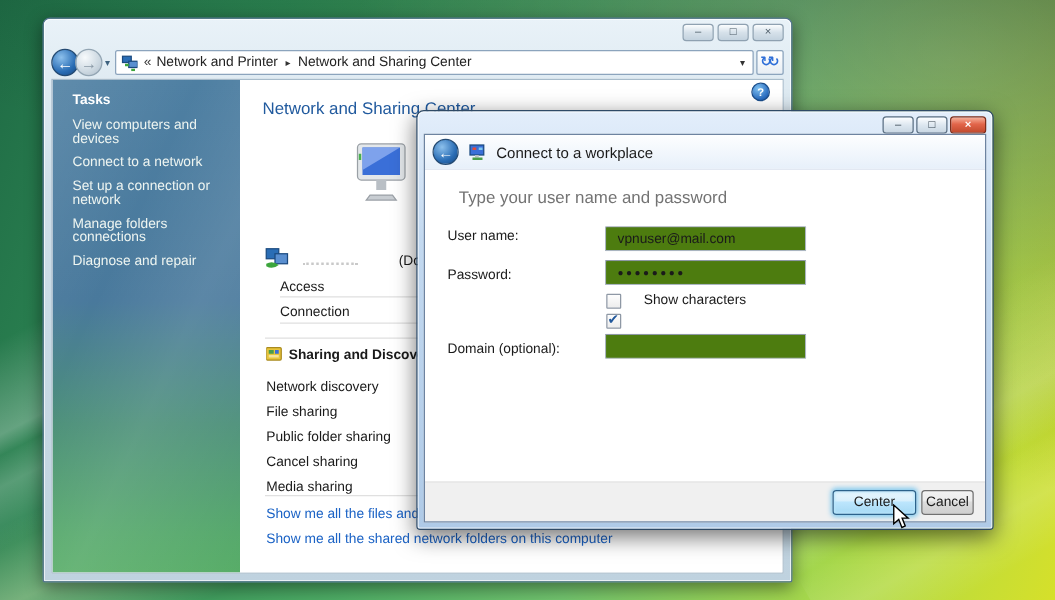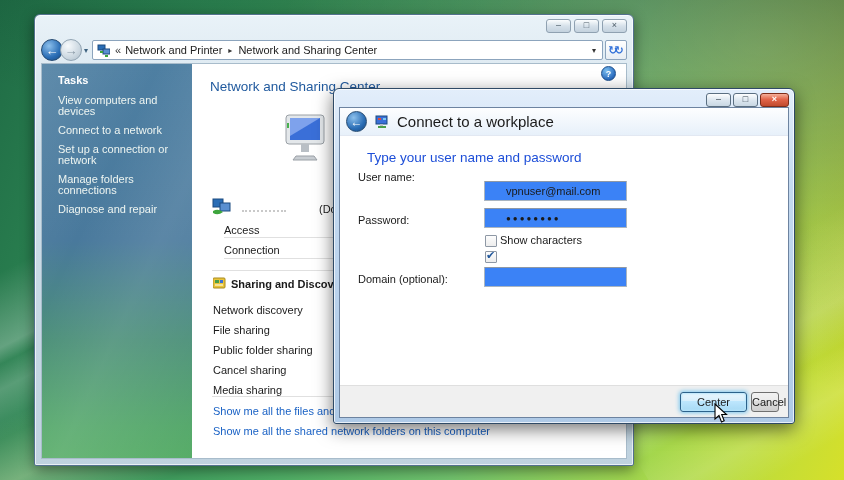--- a/index.html
+++ b/index.html
@@ -102,49 +102,49 @@
   }
   .dlg-btn.close {
     width:29px; background:linear-gradient(#f5b09a,#e2654a 45%,#c14a2e); border-color:#7e2d1a; color:#fff; font-weight:bold;
   }
   .dlg-inner { flex:1; display:flex; flex-direction:column; background:#fff; border:1px solid #6d83a0; overflow:hidden; }
   .dlg-header {
     height:28px; flex:none; display:flex; align-items:center; padding-left:6px;
     background:linear-gradient(to bottom, #fdfeff, #e7f0fa); border-bottom:1px solid #e2e8f2;
   }
   .dlg-back { width:21px; height:21px; line-height:20px; font-size:12px; }
-  .dlg-title { font-size:15px; color:#1a1a1a; margin-left:7px; }
+  .dlg-title { font-size:12px; color:#1a1a1a; margin-left:7px; }
   .dlg-content { flex:1; position:relative; background:#fff; font-size:11px; color:#1a1a1a; }
-  .dlg-heading { position:absolute; left:27px; top:14px; font-size:13.5px; color:#1d4ed8; }
+  .dlg-heading { position:absolute; left:27px; top:14px; font-size:13.5px; color:#737373; }
   .f-label { position:absolute; left:18px; }
   .t-field {
-    position:absolute; left:144px; width:143px; height:20px; border:1px solid #aab5c0; border-top-color:#8e98a5; border-radius:1px;
-    font-size:11px; font-family:inherit; padding:0 21px; color:#1a1a1a; outline:none; background:#3b82f6;
+    position:absolute; left:144px; width:161px; height:20px; border:1px solid #aab5c0; border-top-color:#8e98a5; border-radius:1px;
+    font-size:11px; font-family:inherit; padding:0 9px; color:#1a1a1a; outline:none; background:#4d7c0f;
   }
   .t-field.pwd { font-size:8px; letter-spacing:2px; font-weight:bold; }
   .chk-row { position:absolute; left:145px; display:flex; align-items:center; }
   .chk {
     width:12px; height:12px; border:1px solid #8e98a5; border-radius:1px; flex:none;
     background:linear-gradient(#fdfdfd,#ededed); position:relative;
   }
   .chk .tick { position:absolute; left:0px; top:-3px; font-size:11px; color:#21589c; }
-  .chk-label { margin-left:3px; line-height:13px; }
+  .chk-label { margin-left:18px; line-height:13px; }
   .chk-label.focused { outline:1px dotted #777; }
   .dlg-footer {
     height:32px; flex:none; background:#f0f0f0; border-top:1px solid #dfdfdf;
     display:flex; align-items:center; justify-content:flex-end;
   }
   .btn { height:20px; border-radius:3px; font-size:11px; font-family:inherit; text-align:center; line-height:18px; color:#1a1a1a; }
   .btn.default {
     width:67px; margin-right:4px; border:1px solid #2c628b;
     background:linear-gradient(#eaf6fd,#d7effc 45%,#bde6fd 46%,#a6d9f4);
     box-shadow:0 0 4px 1px #7ec8ee, inset 0 0 2px 1px #b9e6fb;
   }
   .btn.standard {
-    width:28px; margin-right:9px; border:1px solid #707070;
+    width:42px; margin-right:9px; border:1px solid #707070;
     background:linear-gradient(#f2f2f2,#ebebeb 45%,#dddddd 46%,#cfcfcf);
   }
   .cursor { position:absolute; left:714px; top:403px; z-index:5; }
 </style>
 </head>
 <body>
 
 <div class="desktop">
   <div class="streak s1"></div>
   <div class="streak s2"></div>
@@ -246,21 +246,21 @@
           <rect x="3" y="3" width="3" height="2" fill="#e04a3a"></rect>
           <rect x="8" y="3" width="3" height="2" fill="#7ec8f0"></rect>
           <rect x="5" y="9" width="3" height="2" fill="#b9bfc5"></rect>
           <rect x="3" y="11" width="8" height="2" fill="#4a9e4a"></rect>
         </svg>
         <span class="dlg-title">Connect to a workplace</span>
       </div>
       <div class="dlg-content">
         <div class="dlg-heading">Type your user name and password</div>
 
-        <div class="f-label" style="top:35px">User name:</div>
+        <div class="f-label" style="top:47px">User name:</div>
         <input class="t-field" style="top: 45px;" type="text" value="vpnuser@mail.com">
 
         <div class="f-label" style="top:78px">Password:</div>
         <input class="t-field pwd" style="top: 72px;" type="text" value="●●●●●●●●">
 
         <div class="chk-row" style="top:98px">
           <span class="chk"></span>
           <span class="chk-label">Show characters</span>
         </div>
         <div class="chk-row" style="top:115px">

